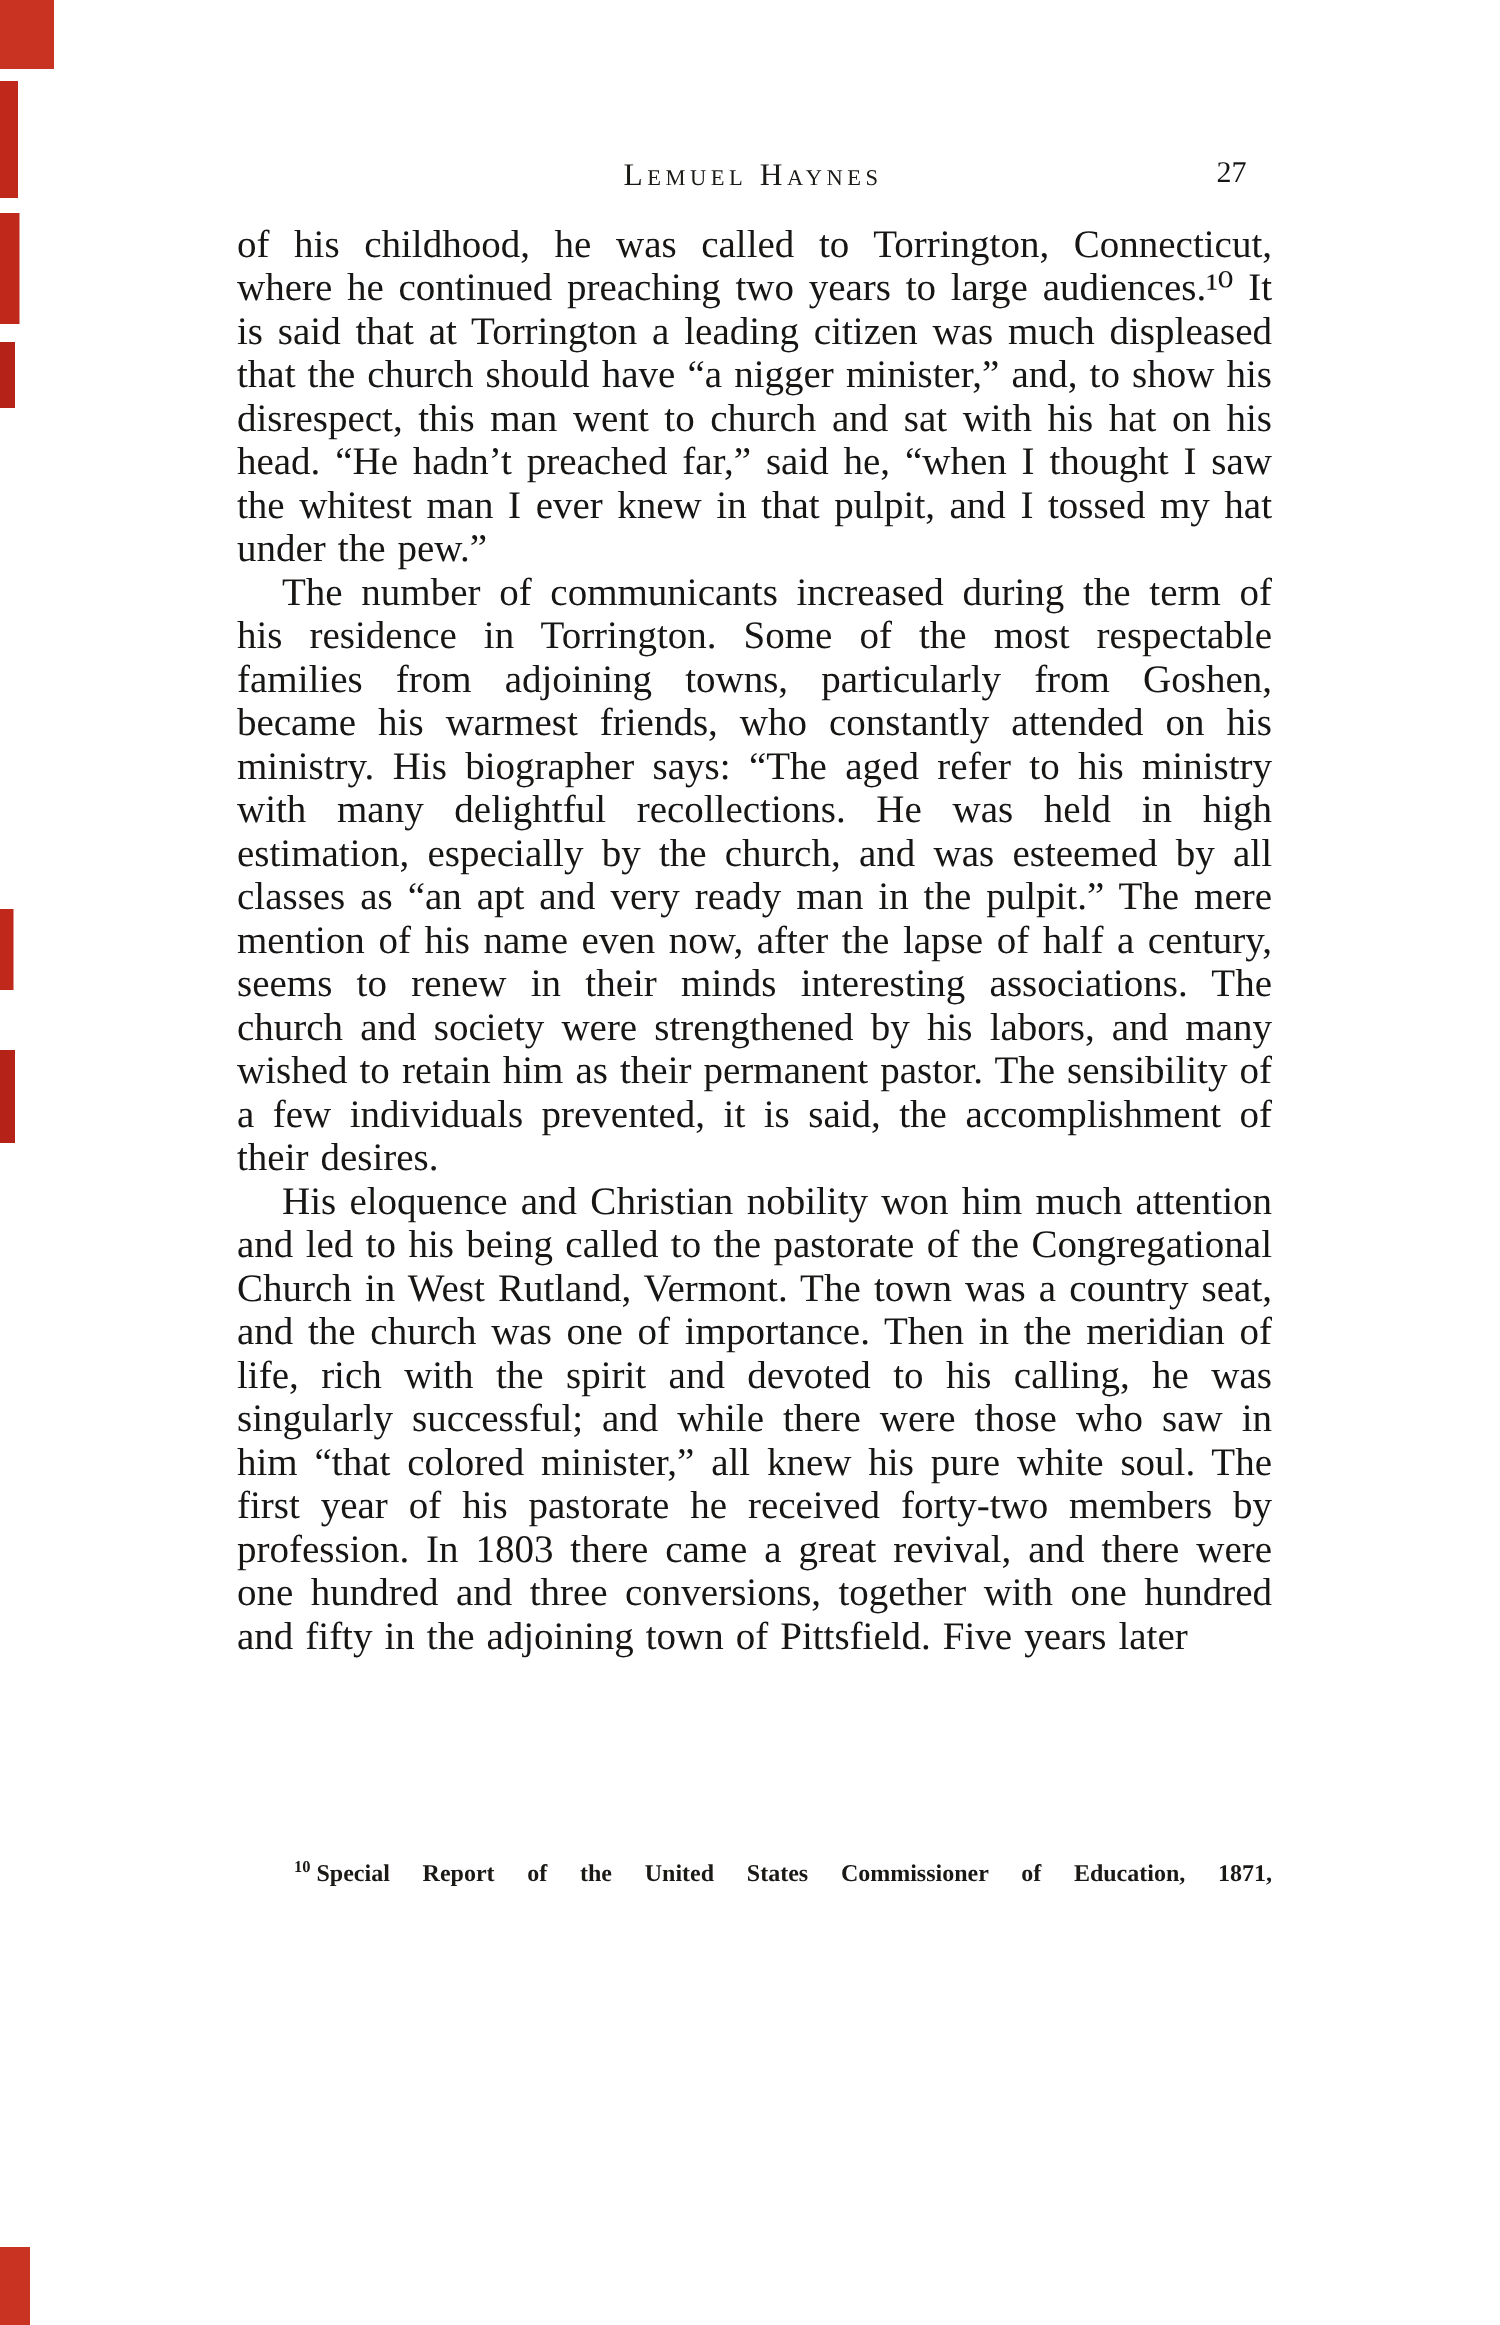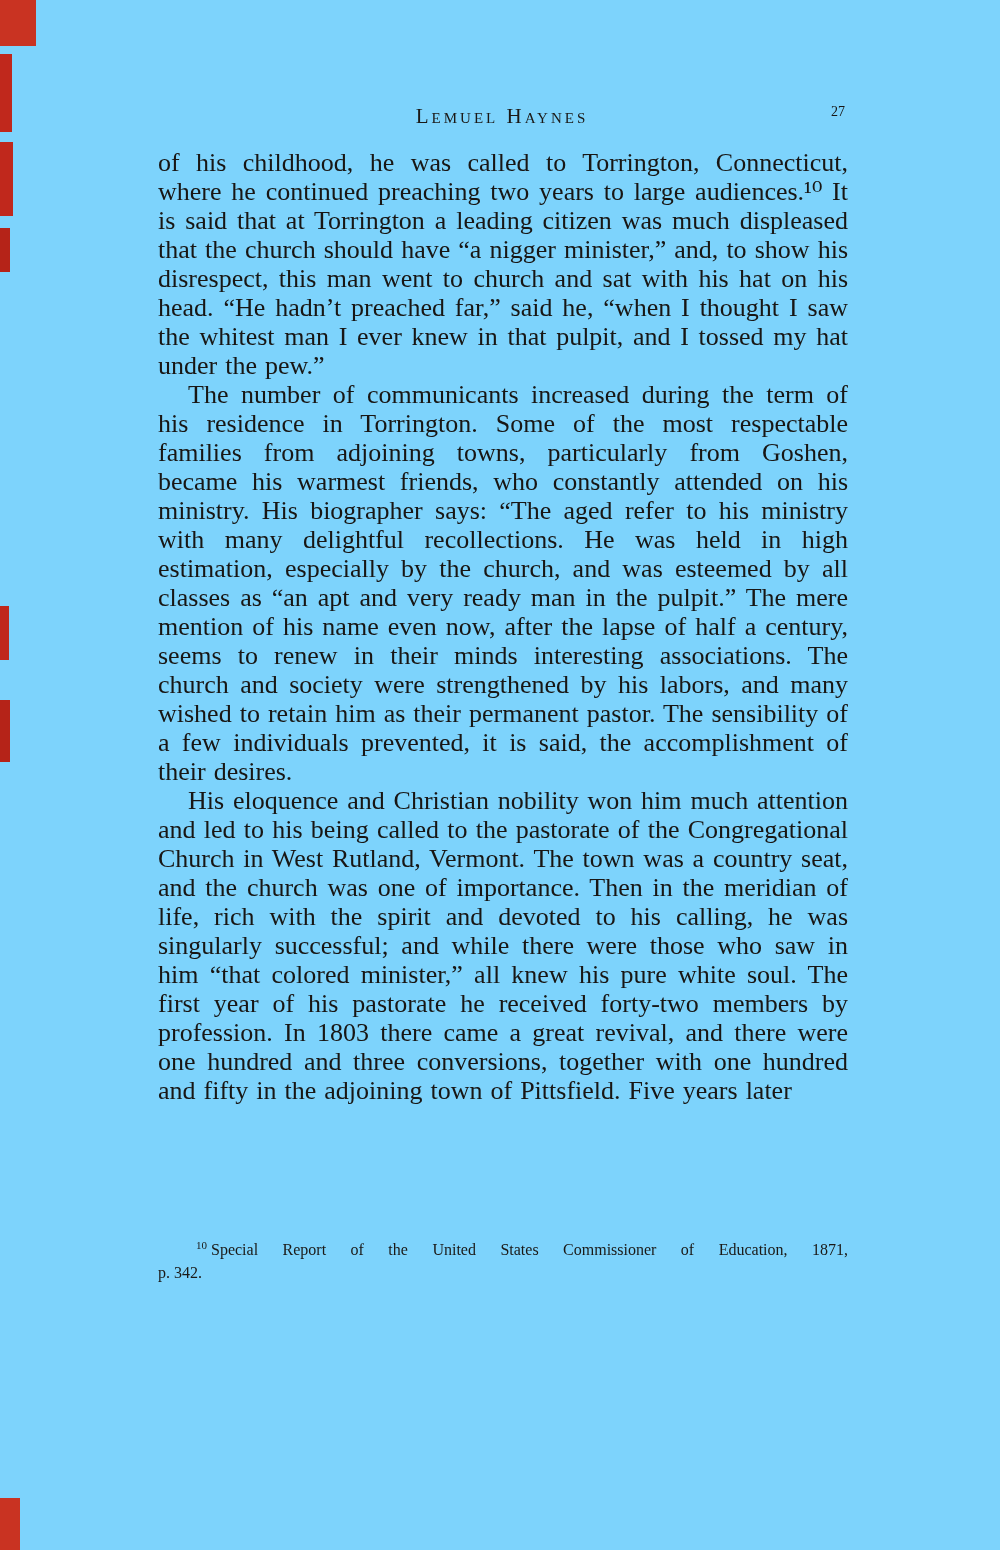--- a/index.html
+++ b/index.html
@@ -5,21 +5,21 @@
   html, body {
     margin: 0;
     padding: 0;
     background: #e9e7e2;
   }
   .page {
     position: relative;
     width: 1000px;
     height: 1550px;
     margin: 0 auto;
-    background: #7dd3fc;
+    background: #ffffff;
     overflow: hidden;
     font-family: "Liberation Serif", "DejaVu Serif", serif;
     color: #181614;
   }
 
   
   .scan-mark {
     position: absolute;
     left: 0;
     background: #c0281c;
@@ -44,23 +44,23 @@
     left: 0;
     right: 0;
     text-align: center;
     font-variant: small-caps;
     letter-spacing: 3px;
     font-size: 21px;
     color: #1b1916;
   }
   .page-num {
     position: absolute;
-    right: 1px;
+    right: 15px;
     top: 0;
-    font-size: 14px;
+    font-size: 20px;
   }
 
   .body-text {
     position: absolute;
     top: 148px;
     left: 158px;
     width: 690px;
     font-size: 26px;
     line-height: 29px;
     text-align: justify;
@@ -73,20 +73,21 @@
   .para.indent { text-indent: 30px; }
 
   .footnote {
     position: absolute;
     left: 158px;
     top: 1238px;
     width: 690px;
     font-size: 16px;
     line-height: 23px;
     color: #1b1916;
+    font-weight: bold;
   }
   .fn-line1 {
     padding-left: 38px;
     text-align: justify;
     text-align-last: justify;
   }
   .fn-line2 {
     padding-left: 0;
   }
   .footnote sup {
@@ -117,16 +118,15 @@
   <main class="body-text">
     <p class="para no-indent">of his childhood, he was called to Torrington, Connecticut, where he continued preaching two years to large audiences.¹⁰  It is said that at Torrington a leading citizen was much displeased that the church should have “a nigger minister,” and, to show his disrespect, this man went to church and sat with his hat on his head.  “He hadn’t preached far,” said he, “when I thought I saw the whitest man I ever knew in that pulpit, and I tossed my hat under the pew.”</p>
     <p class="para indent">The number of communicants increased during the term of his residence in Torrington.  Some of the most respectable families from adjoining towns, particularly from Goshen, became his warmest friends, who constantly attended on his ministry.  His biographer says: “The aged refer to his ministry with many delightful recollections. He was held in high estimation, especially by the church, and was esteemed by all classes as “an apt and very ready man in the pulpit.”  The mere mention of his name even now, after the lapse of half a century, seems to renew in their minds interesting associations.  The church and society were strengthened by his labors, and many wished to retain him as their permanent pastor.  The sensibility of a few individuals prevented, it is said, the accomplishment of their desires.</p>
     <p class="para indent">His eloquence and Christian nobility won him much attention and led to his being called to the pastorate of the Congregational Church in West Rutland, Vermont.  The town was a country seat, and the church was one of importance.  Then in the meridian of life, rich with the spirit and devoted to his calling, he was singularly successful; and while there were those who saw in him “that colored minister,” all knew his pure white soul.  The first year of his pastorate he received forty-two members by profession.  In 1803 there came a great revival, and there were one hundred and three conversions, together with one hundred and fifty in the adjoining town of Pittsfield.  Five years later</p>
   </main>
 
   <div class="footnote">
     <div class="fn-line1">
       <sup>10</sup><span>Special Report of the United States Commissioner of Education, 1871,</span>
     </div>
-    <div class="fn-line2">p. 342.</div>
   </div>
 
 </div>
 
 </body></html>

